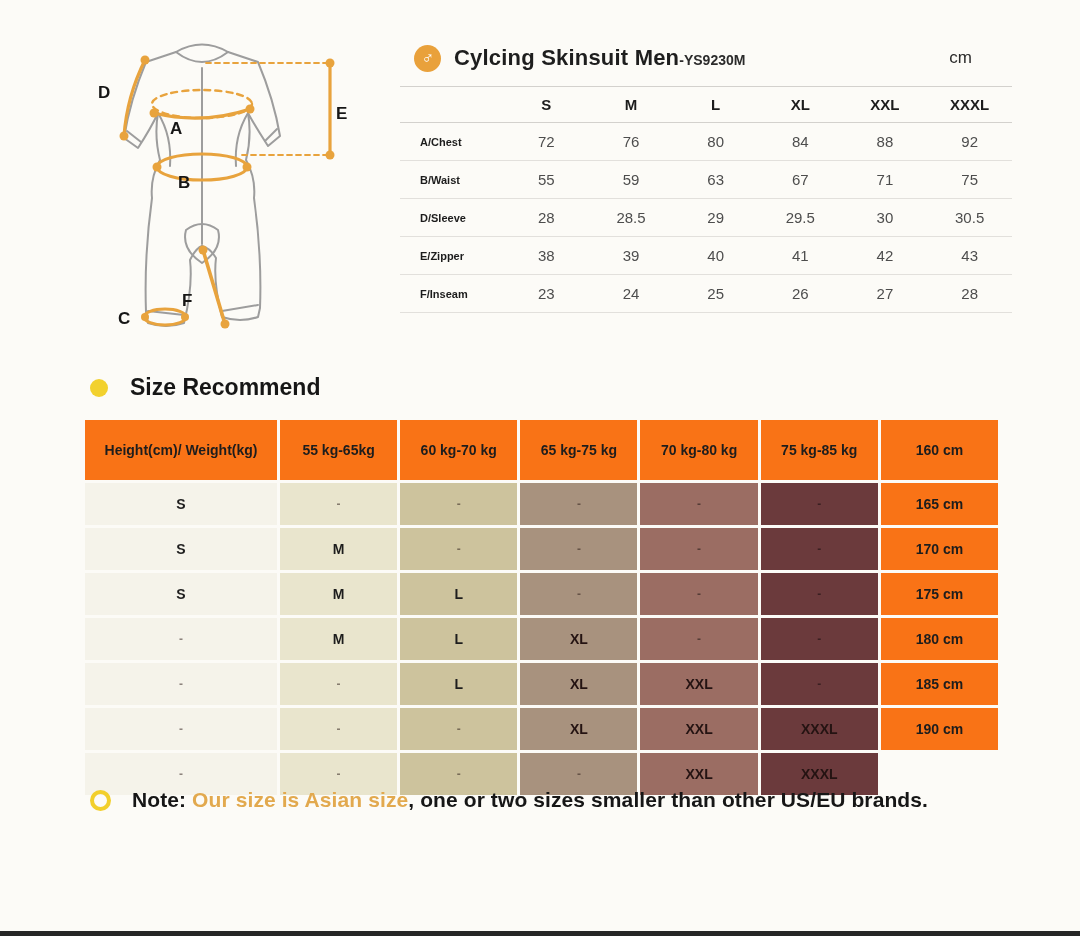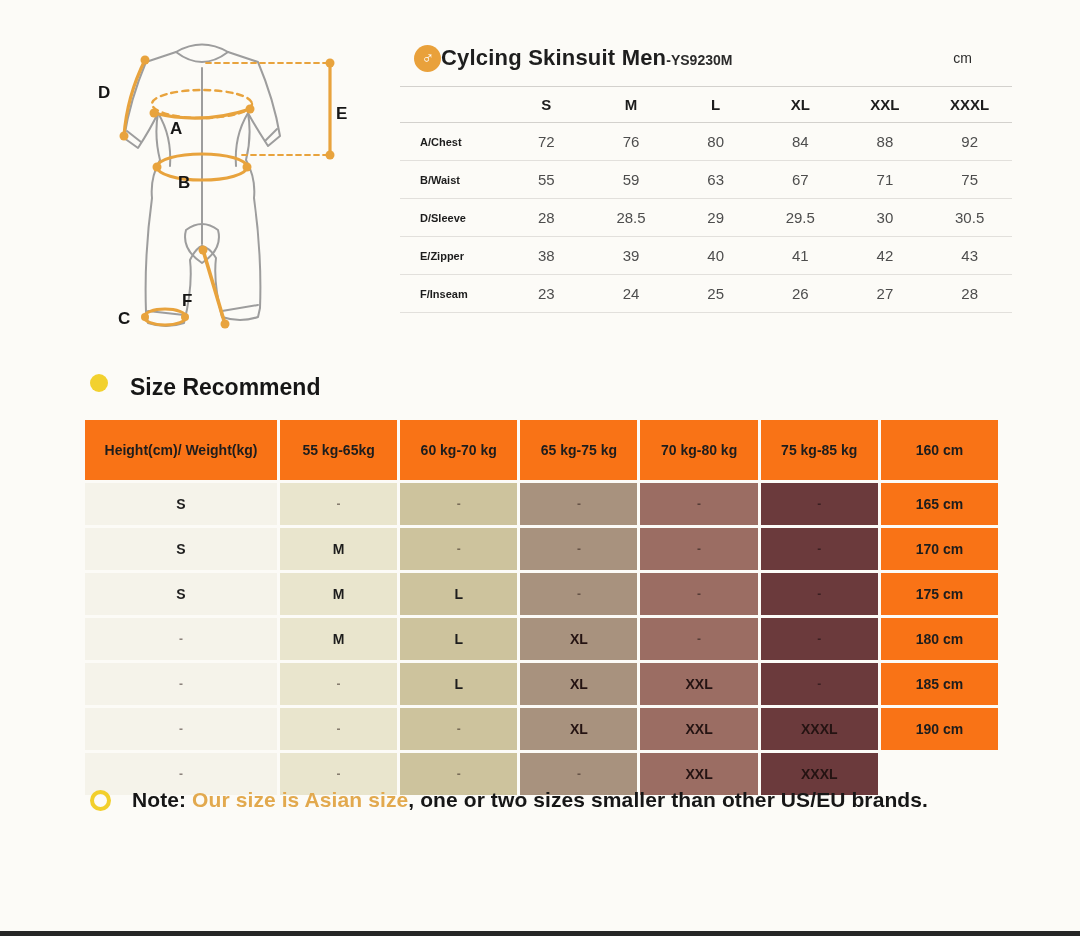--- a/index.html
+++ b/index.html
@@ -9,34 +9,34 @@
 
   
   .diagram { position:absolute; left:72px; top:16px; width:330px; height:342px; }
 
   
   .spec-panel { position:absolute; left:400px; top:38px; width:612px; }
   .spec-header { display:flex; align-items:center; height:40px; }
   .male-icon { width:27px; height:27px; border-radius:50%; background:#e9a13b;
                color:#fff; font-size:17px; font-weight:bold; display:flex;
                align-items:center; justify-content:center; margin-left:14px; }
-  .spec-title { font-size:22px; font-weight:bold; color:#1e1e1e; letter-spacing:.2px; }
+  .spec-title { font-size:22px; font-weight:bold; color:#1e1e1e; margin-left:13px; letter-spacing:.2px; }
   .spec-model { font-size:14px; font-weight:bold; color:#2b2b2b; margin-top:4px; }
-  .spec-unit { margin-left:auto; margin-right:40px; font-size:14px; color:#2b2b2b; }
+  .spec-unit { margin-left:auto; margin-right:40px; font-size:17px; color:#2b2b2b; }
   .spec-table { width:100%; border-collapse:collapse; margin-top:8px; table-layout:fixed; }
   .spec-table thead tr { border-top:1.5px solid #d3d1cd; border-bottom:1.5px solid #d3d1cd; }
   .spec-table tbody tr { border-bottom:1.2px solid #e2e0dc; }
   .spec-table th, .spec-table td { height:38px; text-align:center; vertical-align:middle; }
   .spec-table thead th { height:36px; font-size:15px; font-weight:bold; color:#1c1c1c; }
   .spec-table .lbl { width:104px; text-align:left; padding-left:20px;
                      font-weight:bold; font-size:11px; color:#1c1c1c; }
   .spec-table td { font-size:15px; color:#4d4d4d; }
 
   
-  .recommend-heading { position:absolute; left:90px; top:374px; display:flex; }
+  .recommend-heading { position:absolute; left:90px; top:374px; display:flex; align-items:center; }
   .dot-icon { width:18px; height:18px; border-radius:50%; background:#f2d12e; }
   .recommend-heading span.txt { font-size:23px; font-weight:bold; color:#161616; margin-left:22px; }
 
   
   .rec-grid { position:absolute; left:85px; top:420px; width:913px;
               display:grid; grid-template-columns:192px repeat(6,1fr);
               grid-template-rows:60px repeat(7,42px); gap:3px; }
   .rec-cell { display:flex; align-items:center; justify-content:center;
               font-size:14px; font-weight:bold; color:#1d1d1d; text-align:center; line-height:1.2; }
   .khaki { background:#f97316; }

